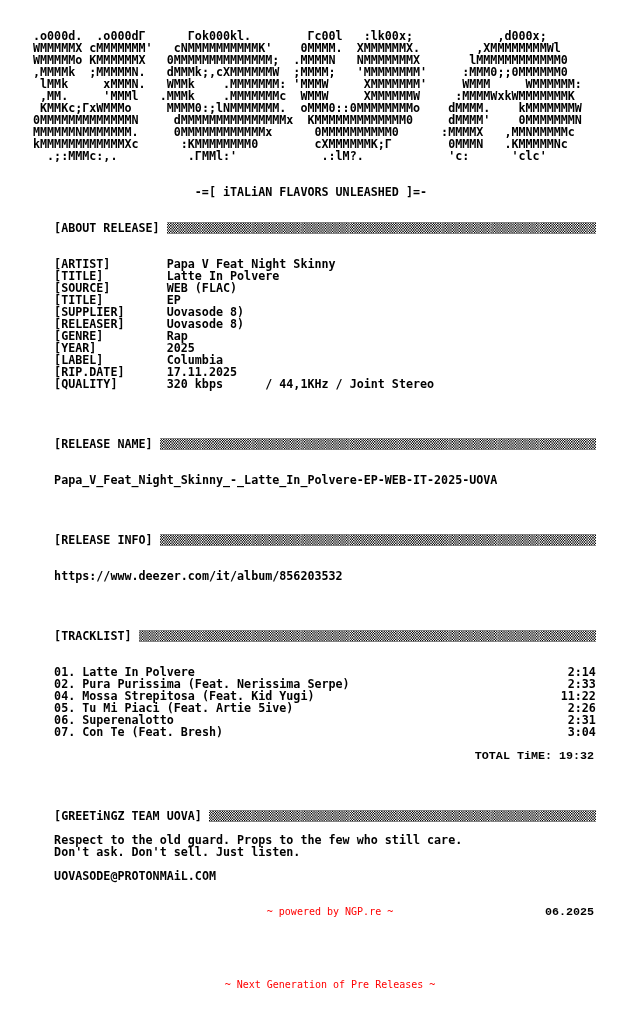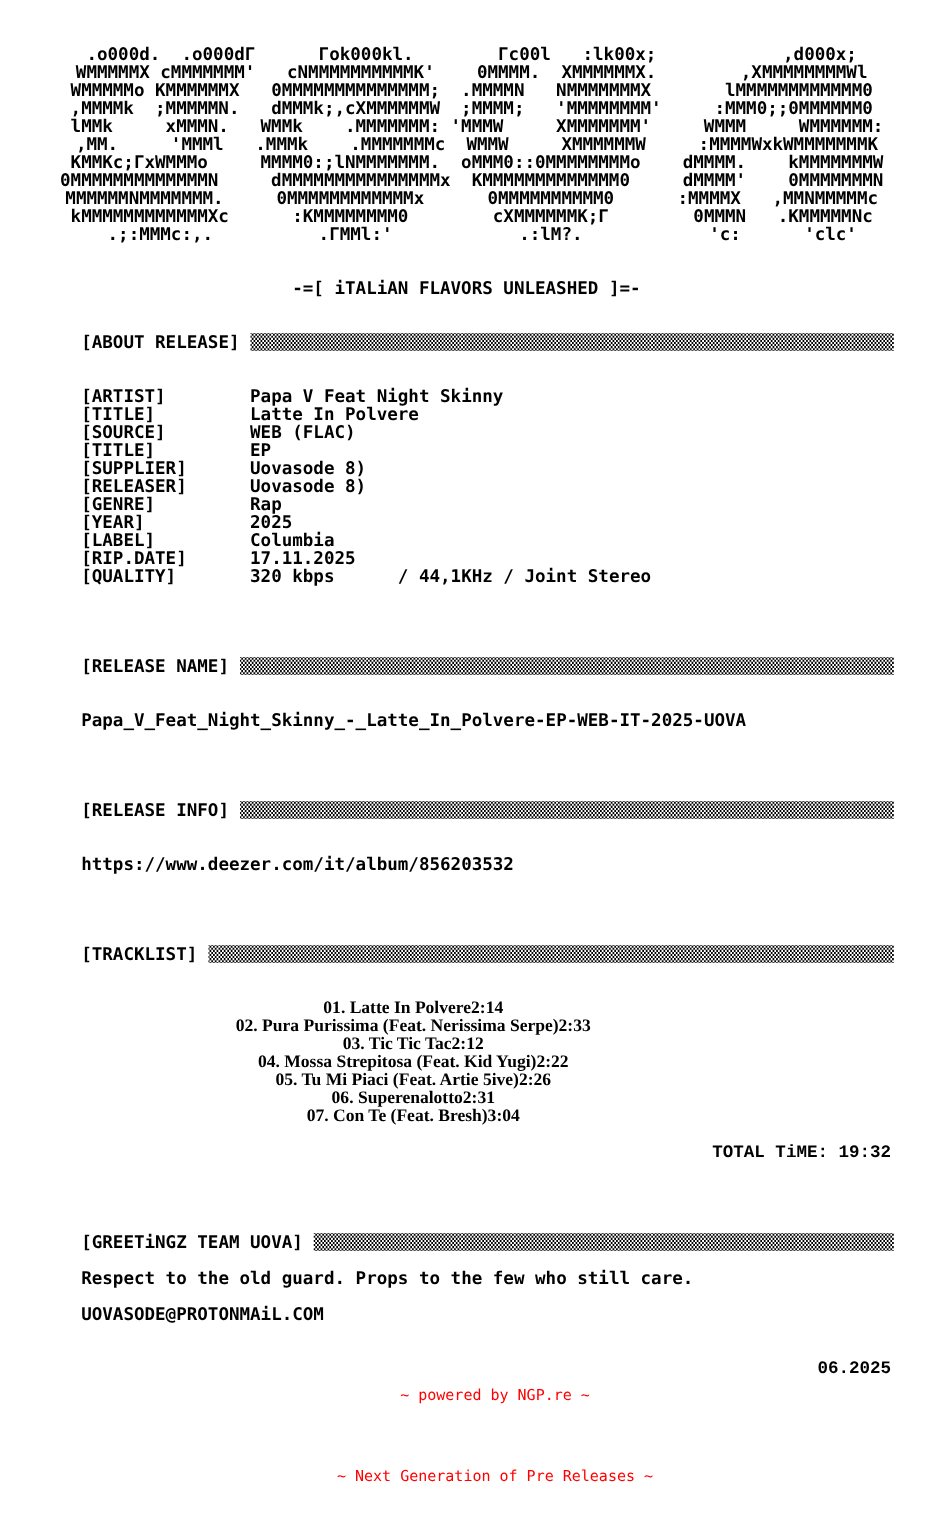--- a/index.html
+++ b/index.html
@@ -9,39 +9,39 @@
     position:relative;
     overflow:hidden;
     font-family:"DejaVu Sans Mono",monospace;
   }
   #nfo{
     position:absolute;left:33px;top:30px;
     width:80ch;
     font:bold 11.7px/12px "DejaVu Sans Mono",monospace;
     color:#000;
   }
-  #art{margin:0;font:inherit;white-space:pre;text-align:center;}
+  #art{margin:0;font:inherit;white-space:pre;}
   .line{height:12px;white-space:pre;padding-left:3ch;width:77ch;}
   .tagline{padding-left:23ch;width:57ch;}
   .right{text-align:right;font-family:Liberation Mono, monospace;}
   .hdr{display:flex;height:12px;padding-left:3ch;width:77ch;white-space:pre;}
   .hdr .shade{flex:1;overflow:hidden;margin-left:1ch;white-space:pre;}
   .frow{display:flex;height:12px;padding-left:3ch;width:77ch;white-space:pre;}
   .flabel{width:16ch;}
-  .trow{display:flex;justify-content:center;height:12px;padding-left:3ch;width:77ch;white-space:pre;font-family:Liberation Serif, serif;}
+  .trow{display:flex;justify-content:space-between;height:12px;padding-left:3ch;width:77ch;white-space:pre;}
   .mt12{margin-top:12px}
   .mt24{margin-top:24px}
   .mt48{margin-top:48px}
   .redline{
     position:absolute;left:50px;width:560px;
     text-align:center;
     font:10px/16px "DejaVu Sans Mono",monospace;
     color:#ff0000;
   }
-  #red1{top:923px}
+  #red1{top:904px}
   #red2{top:977px}
 </style>
 </head>
 <body>
 
 <div id="nfo">
 
   <pre id="art">.o000d.  .o000dΓ      Γok000kl.        Γc00l   :lk00x;            ,d000x;
 WMMMMMX cMMMMMMM'   cNMMMMMMMMMMK'    0MMMM.  XMMMMMMX.        ,XMMMMMMMMWl
 WMMMMMo KMMMMMMX   0MMMMMMMMMMMMMM;  .MMMMN   NMMMMMMMX       lMMMMMMMMMMMM0
@@ -86,34 +86,34 @@
 
   <div class="line mt24">https://www.deezer.com/it/album/856203532</div>
 
   <div class="hdr mt48">
     <span>[TRACKLIST]</span><span class="shade">▒▒▒▒▒▒▒▒▒▒▒▒▒▒▒▒▒▒▒▒▒▒▒▒▒▒▒▒▒▒▒▒▒▒▒▒▒▒▒▒▒▒▒▒▒▒▒▒▒▒▒▒▒▒▒▒▒▒▒▒▒▒▒▒▒▒▒▒▒▒▒▒▒▒▒▒▒▒▒▒▒▒▒▒▒▒▒▒▒▒</span>
   </div>
 
   <div id="tracks" class="mt24">
       <div class="trow"><span>01. Latte In Polvere</span><span>2:14</span></div>
       <div class="trow"><span>02. Pura Purissima (Feat. Nerissima Serpe)</span><span>2:33</span></div>
-      <div class="trow"><span>03. Tic Tic Tac</span><span>2:12</span></div>
-      <div class="trow"><span>04. Mossa Strepitosa (Feat. Kid Yugi)</span><span>2:22</span></div>
+      <div class="trow"><span>04. Mossa Strepitosa (Feat. Kid Yugi)</span><span>11:22</span></div>
       <div class="trow"><span>05. Tu Mi Piaci (Feat. Artie 5ive)</span><span>2:26</span></div>
       <div class="trow"><span>06. Superenalotto</span><span>2:31</span></div>
       <div class="trow"><span>07. Con Te (Feat. Bresh)</span><span>3:04</span></div>
     </div>
 
   <div class="line right mt12"><span>TOTAL TiME:</span> <span>19:32</span></div>
 
   <div class="hdr mt48">
     <span>[GREETiNGZ TEAM UOVA]</span><span class="shade">▒▒▒▒▒▒▒▒▒▒▒▒▒▒▒▒▒▒▒▒▒▒▒▒▒▒▒▒▒▒▒▒▒▒▒▒▒▒▒▒▒▒▒▒▒▒▒▒▒▒▒▒▒▒▒▒▒▒▒▒▒▒▒▒▒▒▒▒▒▒▒▒▒▒▒▒▒▒▒▒▒▒▒▒▒▒▒▒▒▒</span>
   </div>
 
   <div class="line mt12">Respect to the old guard. Props to the few who still care.</div>
+  <div class="line">Don't ask. Don't sell. Just listen.</div>
 
   <div class="line mt12">UOVASODE@PROTONMAiL.COM</div>
 
   <div class="line right mt24">06.2025</div>
 
 </div>
 
 <div id="red1" class="redline">~ powered by NGP.re ~</div>
 <div id="red2" class="redline">~ Next Generation of Pre Releases ~</div>
 

